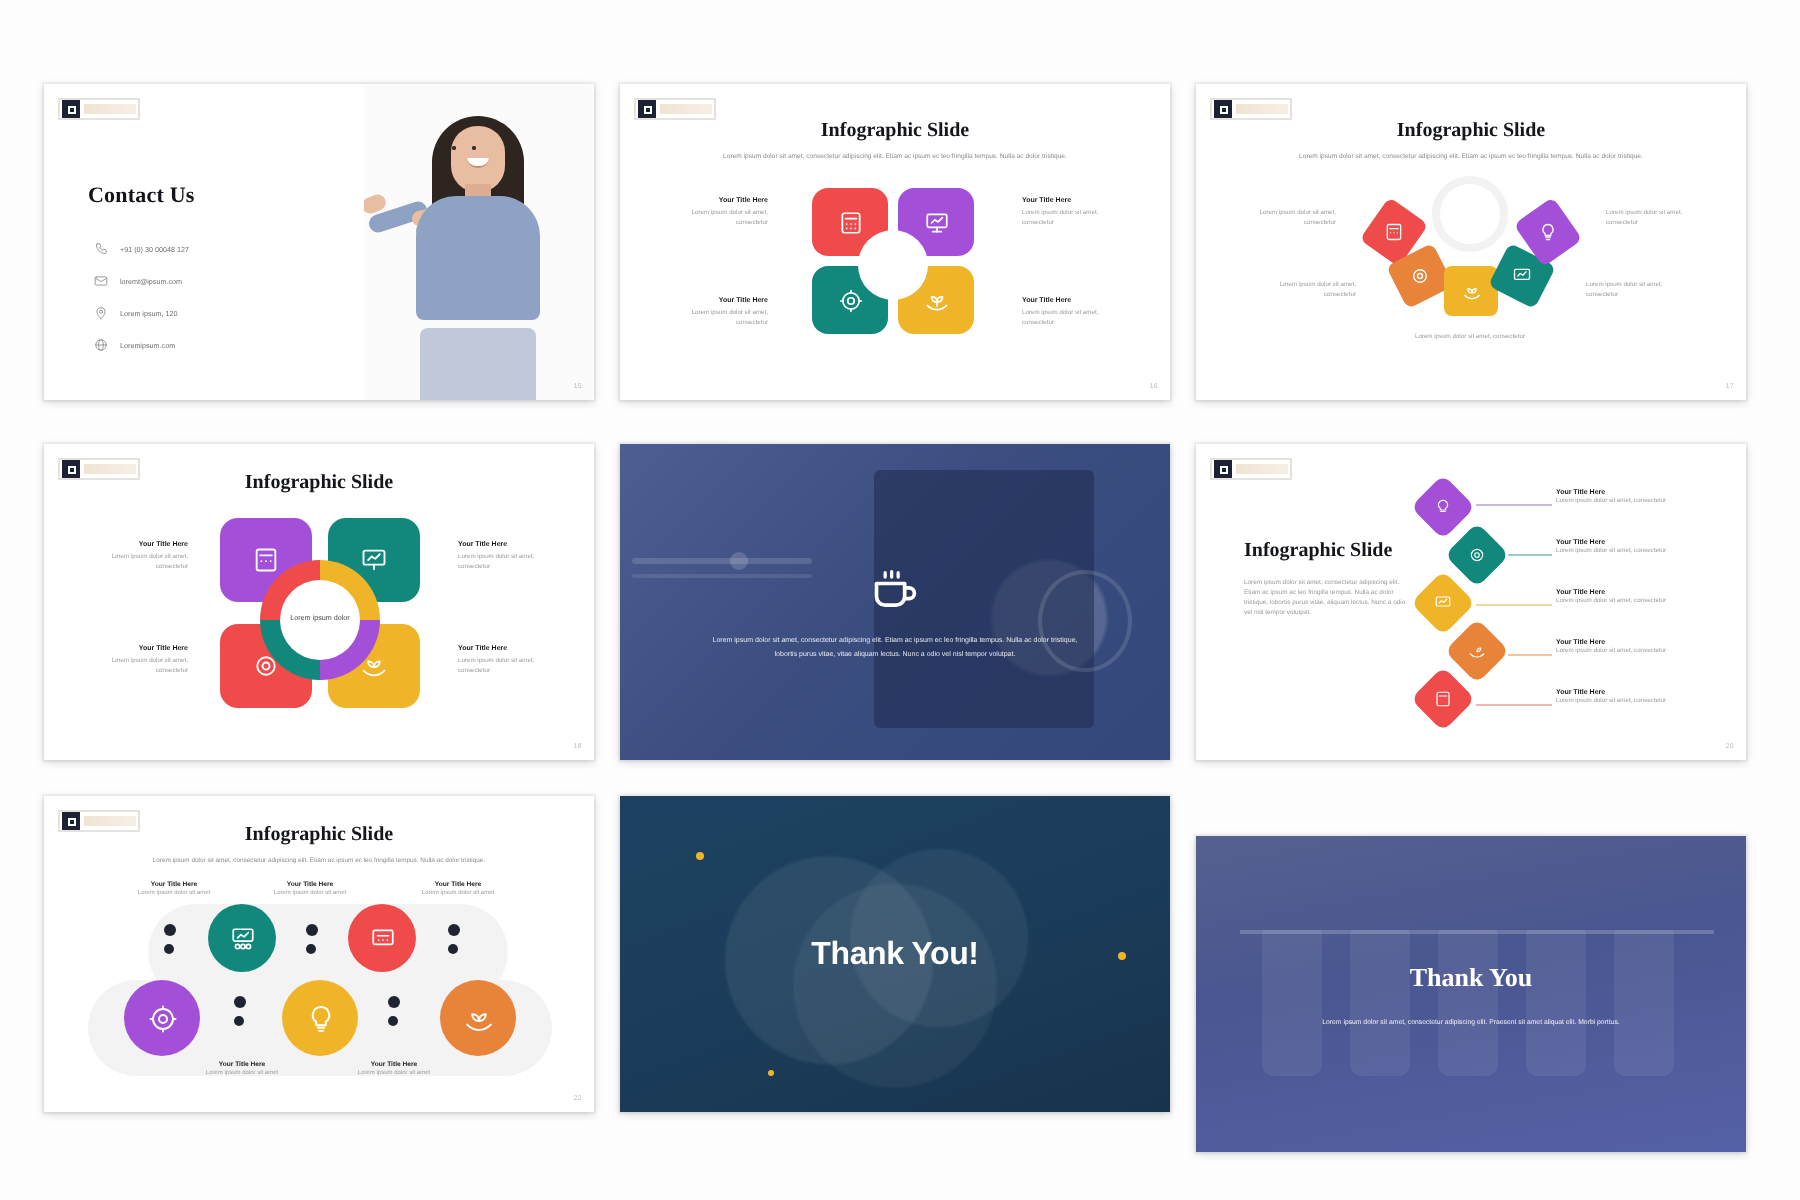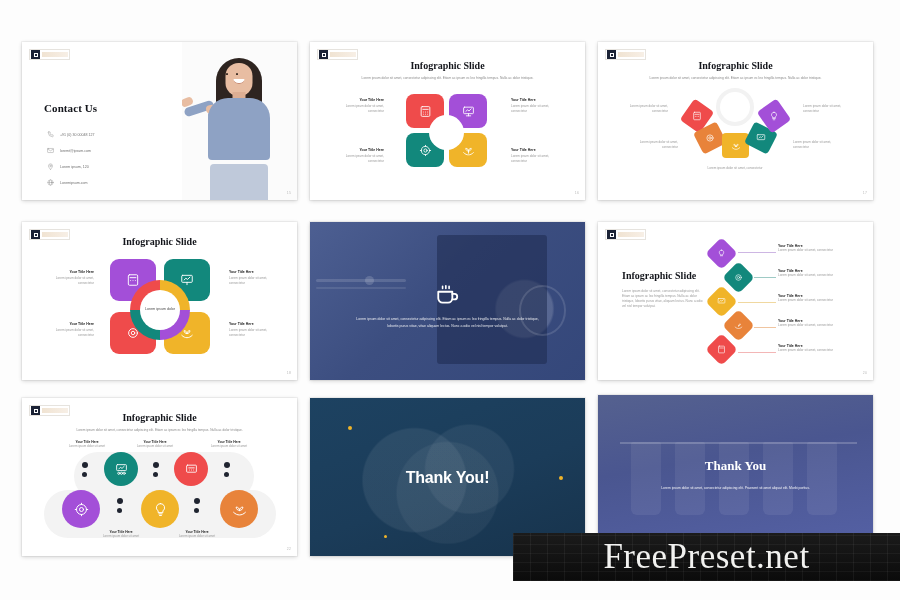--- a/index.html
+++ b/index.html
@@ -59,21 +59,21 @@
 
   
   .gi { display:block; }
   .gi path, .gi circle, .gi rect, .gi line, .gi polyline, .gi polygon, .gi ellipse {
     fill: none; stroke: #ffffff; stroke-width: 1.6;
     stroke-linecap: round; stroke-linejoin: round;
   }
 
   
   #slide1 { left: 22px; top: 42px; width: 275px; height: 158px; }
-  #slide1 .left { position: absolute; left: 0; top: 16px; width: 58%; height: 100%; }
+  #slide1 .left { position: absolute; left: 0; top: 6px; width: 58%; height: 100%; }
   #s1-title {
     position: absolute; left: 22px; top: 44px;
     font-family: "Liberation Serif", serif; font-weight: bold;
     font-size: 11px; color: #12141a; letter-spacing: .1px;
   }
   .s1-row {
     position: absolute; left: 24px; display: flex; align-items: center;
   }
   .s1-ic {
     width: 9px; height: 9px; border-radius: 50%;
@@ -139,21 +139,21 @@
   #slide4 { left: 22px; top: 222px; width: 275px; height: 158px; }
   
   #slide5 { left: 310px; top: 222px; width: 275px; height: 158px; }
   
   #slide6 { left: 598px; top: 222px; width: 275px; height: 158px; }
   
   #slide7 { left: 22px; top: 398px; width: 275px; height: 158px; }
   
   #slide8 { left: 310px; top: 398px; width: 275px; height: 158px; }
   
-  #slide9 { left: 598px; top: 395px; width: 275px; height: 158px; }
+  #slide9 { left: 598px; top: 418px; width: 275px; height: 158px; }
 
   
   #slide5 .photo-bg {
     position:absolute; inset:0;
     background:
       radial-gradient(circle at 78% 55%, rgba(255,255,255,.16) 0 12%, transparent 13%),
       linear-gradient(135deg, #4d5f92 0%, #3c4e80 45%, #34477a 100%);
   }
   .sb-book {
     position:absolute; left:46%; top:8%; width:40%; height:82%;
@@ -704,17 +704,14 @@
     <div class="rail"></div>
     <div class="hang" style="left:12%;"></div>
     <div class="hang" style="left:28%;"></div>
     <div class="hang" style="left:44%;"></div>
     <div class="hang" style="left:60%;"></div>
     <div class="hang" style="left:76%;"></div>
     <div id="s9-title">Thank You</div>
     <div id="s9-body">Lorem ipsum dolor sit amet, consectetur adipiscing elit. Praesent sit amet aliquat elit. Morbi porttus.</div>
   </div>
 
-  <div id="watermark">
-    <span>FreePreset.net</span>
-  </div>
 
 </div>
 
 </body></html>

